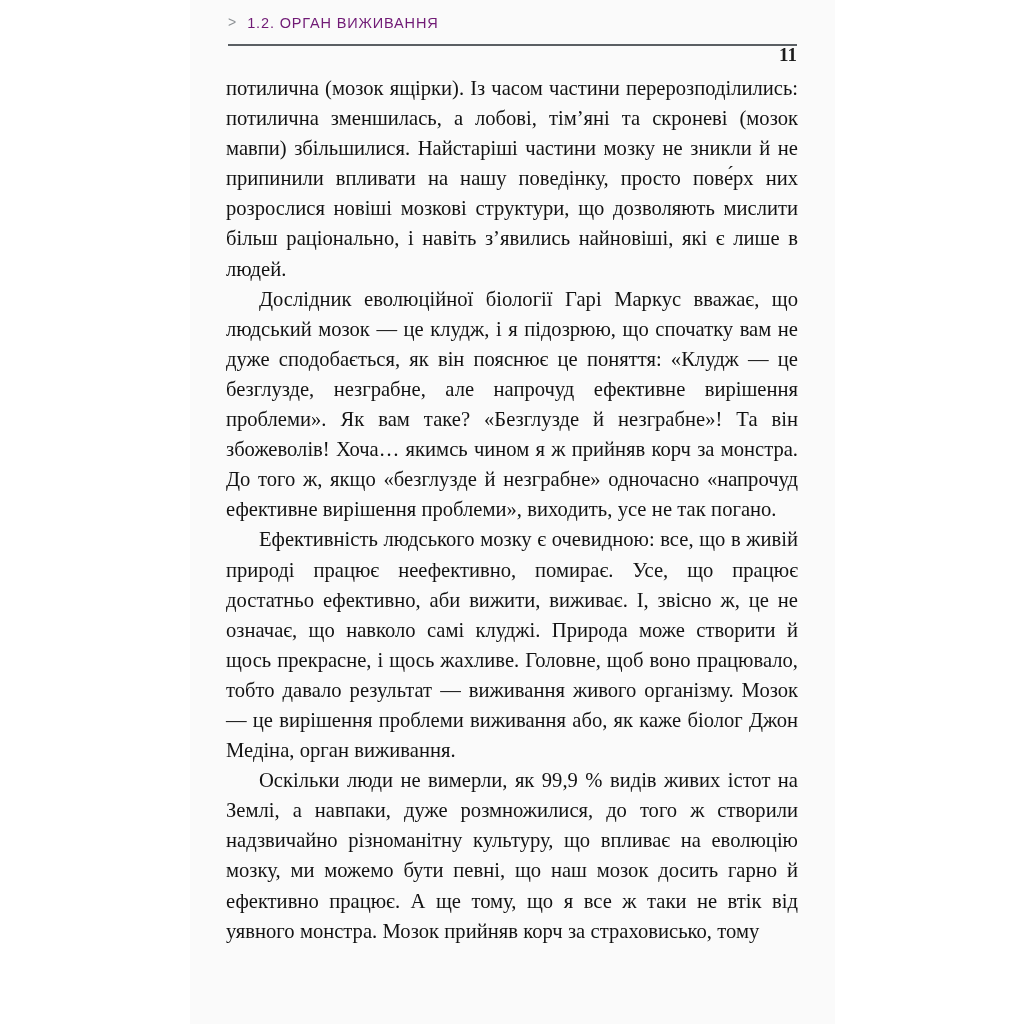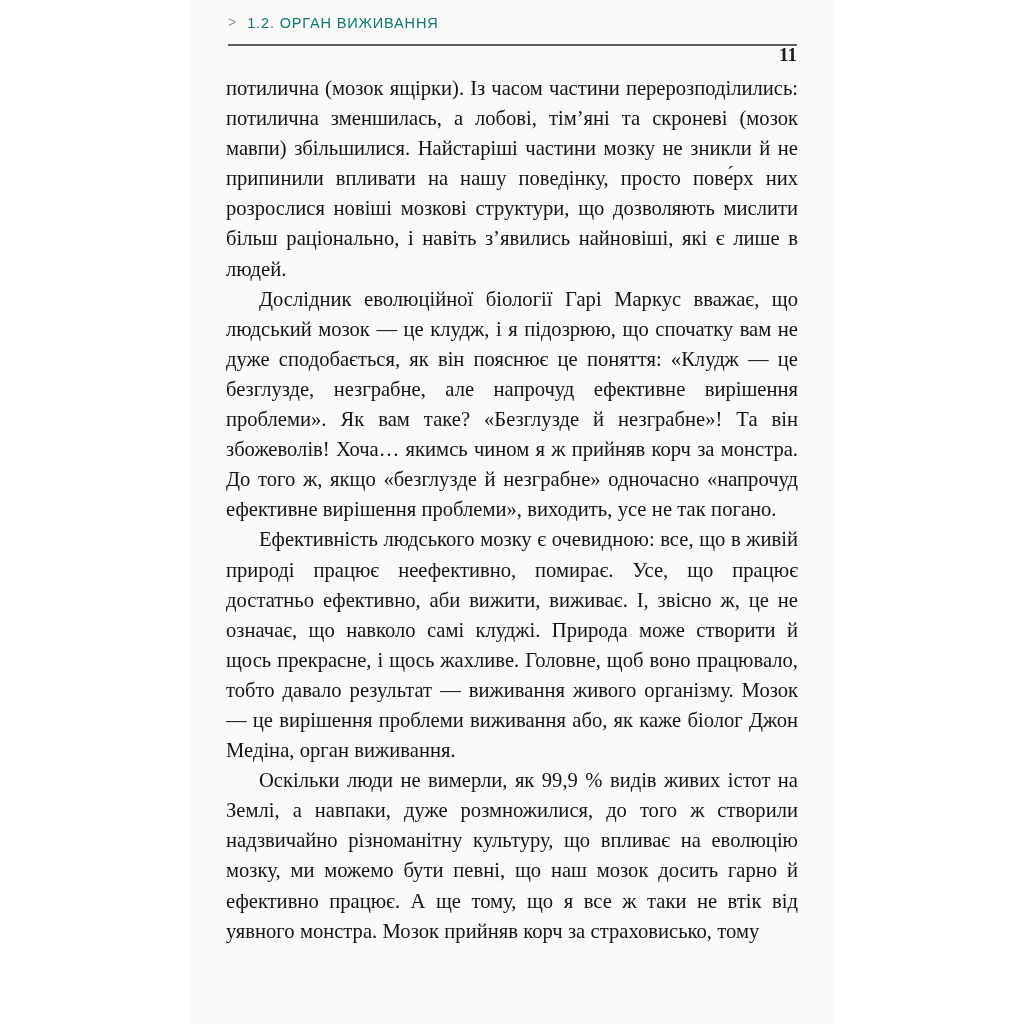--- a/index.html
+++ b/index.html
@@ -58,21 +58,21 @@
     color: #8d9195;
     line-height: 1;
     position: relative;
     top: -1px;
   }
 
   .header-title {
     font-family: "Liberation Sans", "DejaVu Sans", sans-serif;
     font-size: 14.5px;
     letter-spacing: 0.85px;
-    color: #0f766e;
+    color: #701a75;
     text-transform: uppercase;
     line-height: 1;
   }
 
   .header-pageno {
     font-family: "Liberation Serif", "DejaVu Serif", serif;
     font-weight: bold;
     font-size: 19px;
     color: #1b1b1b;
     line-height: 1;

